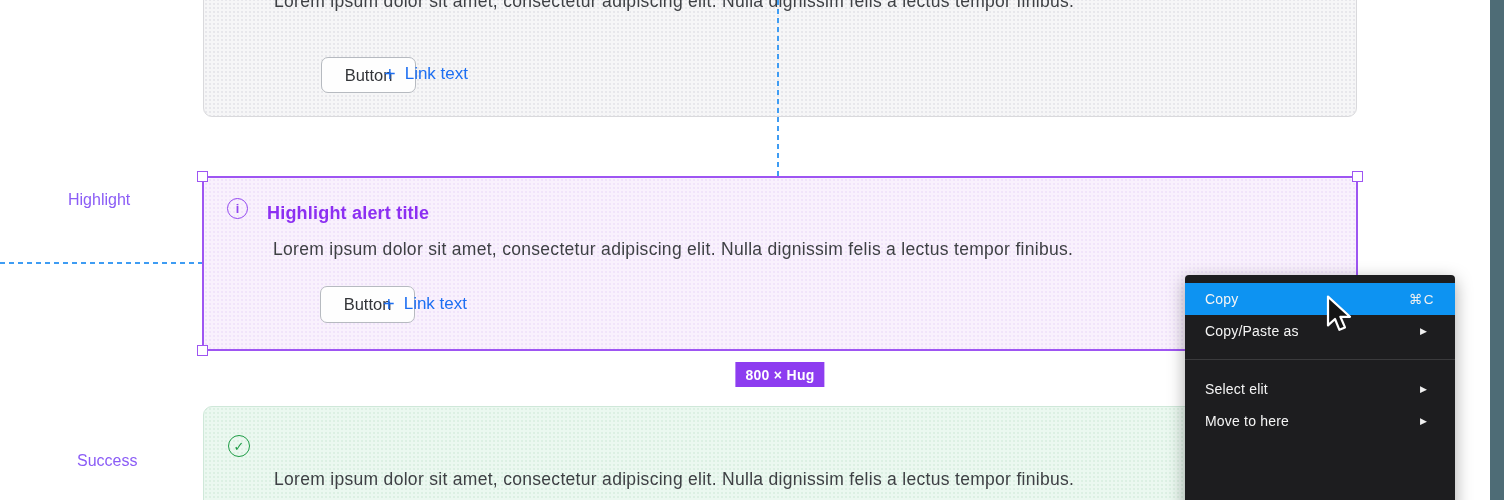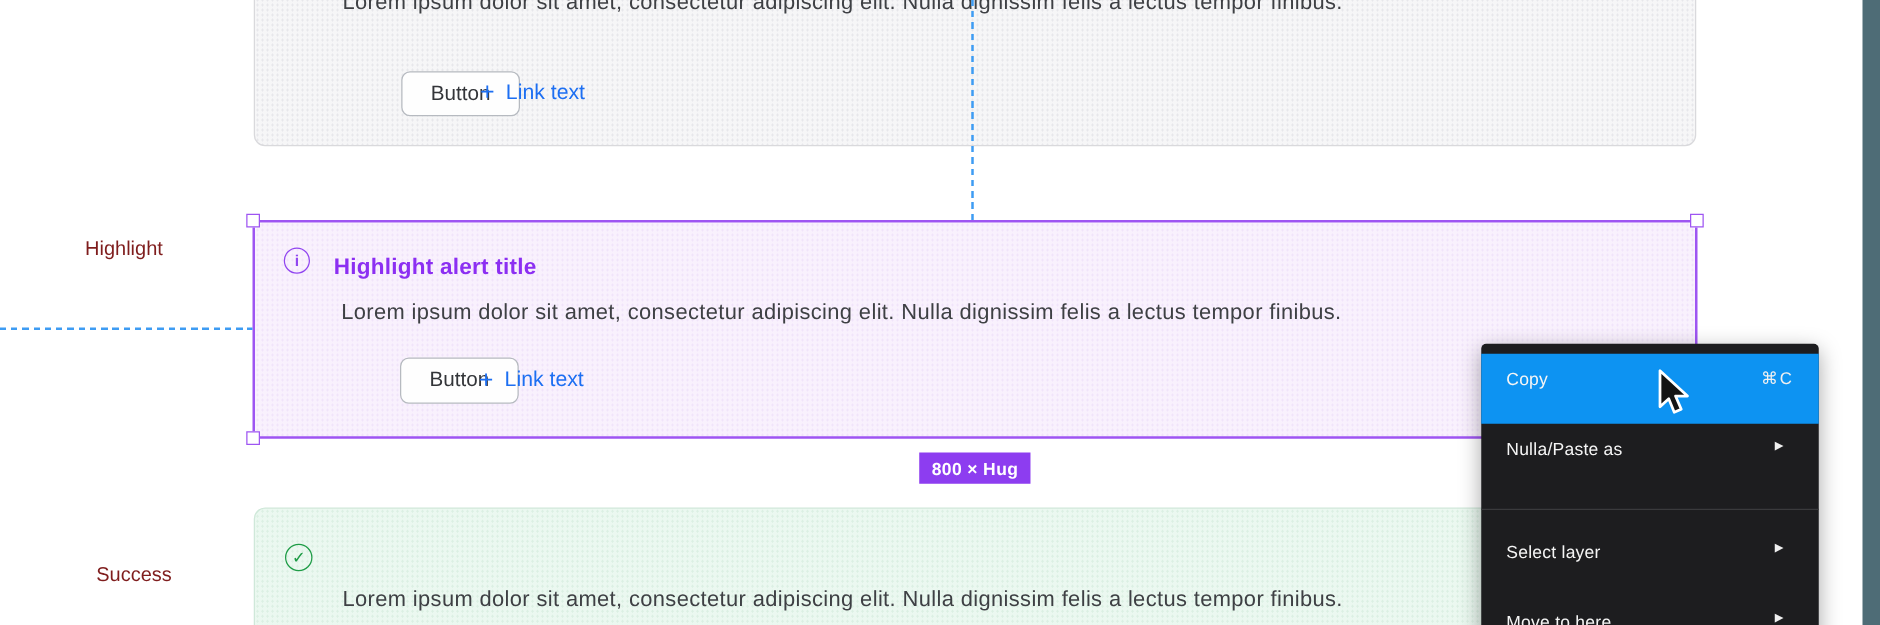--- a/index.html
+++ b/index.html
@@ -51,21 +51,21 @@
     display:flex;align-items:center;justify-content:center;background:transparent;
   }
   .info-circle{
     left:227px;top:198px;width:21px;height:21px;border:1.8px solid #9145f0;
     color:#9145f0;font-size:12.5px;font-weight:bold;font-style:normal;
   }
   .check-circle{
     left:227px;top:434px;width:22px;height:22px;border:1.8px solid #1e9c46;
     color:#1e9c46;font-size:13px;font-weight:bold;
   }
-  .row-label{position:absolute;font-size:16px;color:#7f1d1d;white-space:nowrap;}
+  .row-label{position:absolute;font-size:16px;color:#8b5cf6;white-space:nowrap;}
   
   .sel-outline{
     position:absolute;left:202px;top:176px;width:1156px;height:175px;
     box-sizing:border-box;border:2px solid #9e55f2;z-index:3;pointer-events:none;
   }
   .handle{
     position:absolute;width:11px;height:11px;box-sizing:border-box;
     background:#ffffff;border:1.6px solid #9e55f2;z-index:4;
   }
   .size-badge{
@@ -79,22 +79,22 @@
     background:repeating-linear-gradient(to bottom,#3e9cf3 0 5px,transparent 5px 9px);}
   .guide-h{left:0;top:262px;width:202px;height:2px;
     background:repeating-linear-gradient(to right,#3e9cf3 0 5px,transparent 5px 9px);}
   
   .menu{
     position:absolute;left:1185px;top:275px;width:270px;height:280px;
     background:#1d1d1f;border-radius:4px;padding-top:8px;box-sizing:border-box;
     box-shadow:0 5px 17px rgba(0,0,0,0.35);z-index:10;
   }
   .menu-row{
-    height:32px;display:flex;
-    padding:12px 20px;color:#f5f5f5;font-size:14px;letter-spacing:0.2px;
+    height:32px;display:flex;align-items:center;
+    padding:0 20px;color:#f5f5f5;font-size:14px;letter-spacing:0.2px;
   }
   .menu-row.selected{background:#0d93f2;}
   .menu-shortcut{margin-left:auto;font-size:13.5px;color:#f0f0f0;letter-spacing:1.5px;white-space:nowrap;}
   .menu-arrow{margin-left:auto;margin-right:8px;font-size:9px;color:#f0f0f0;}
   .menu-sep{height:26px;position:relative;}
   .menu-sep:before{content:"";position:absolute;left:0;right:0;top:12px;border-top:1px solid #3a3a3c;}
   
   .side-strip{position:absolute;left:1490px;top:0;width:14px;height:500px;background:#4e6c76;z-index:6;}
   .cursor{position:absolute;left:1326px;top:295px;z-index:12;pointer-events:none;}
 </style>
@@ -144,26 +144,26 @@
   </div>
   <div class="alert-body" style="left:70px;top:62px;">Lorem ipsum dolor sit amet, consectetur adipiscing elit. Nulla dignissim felis a lectus tempor finibus.</div>
 </div>
 
 <div class="menu">
   <div class="menu-row selected">
     <span>Copy</span>
     <span class="menu-shortcut">⌘C</span>
   </div>
   <div class="menu-row">
-    <span>Nulla/Paste as</span>
+    <span>Copy/Paste as</span>
     <span class="menu-arrow">▶</span>
   </div>
   <div class="menu-sep"></div>
   <div class="menu-row">
-    <span>Select layer</span>
+    <span>Select elit</span>
     <span class="menu-arrow">▶</span>
   </div>
   <div class="menu-row">
     <span>Move to here</span>
     <span class="menu-arrow">▶</span>
   </div>
 </div>
 
 <div class="side-strip"></div>
 

